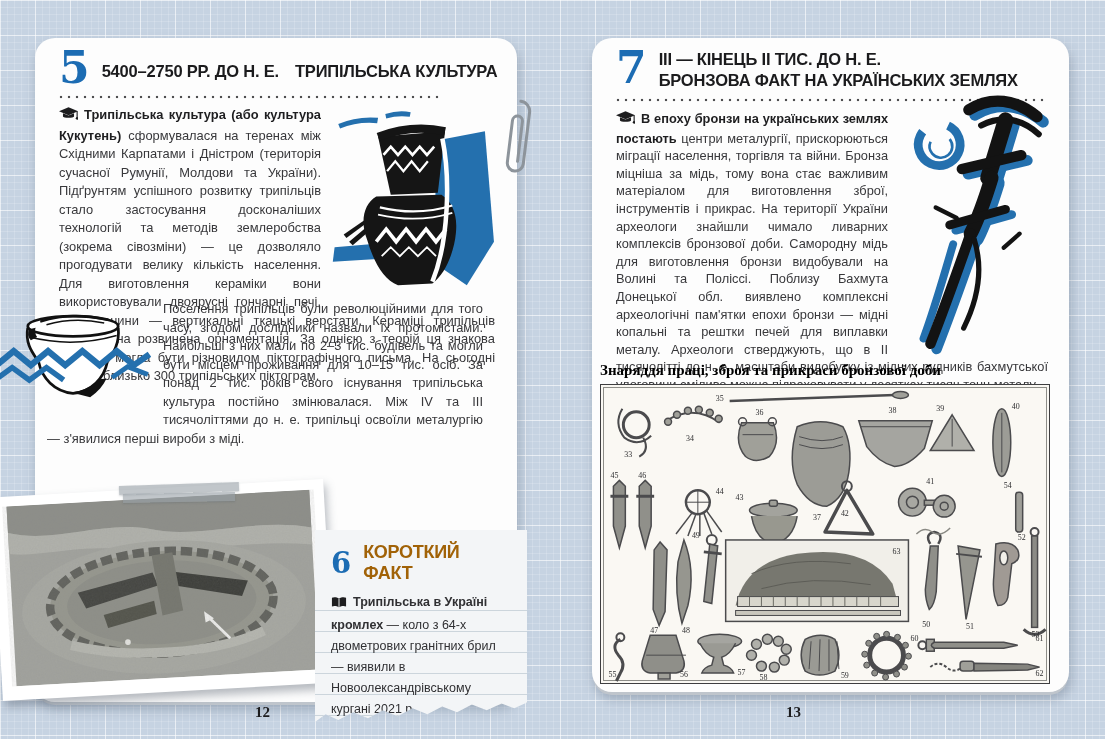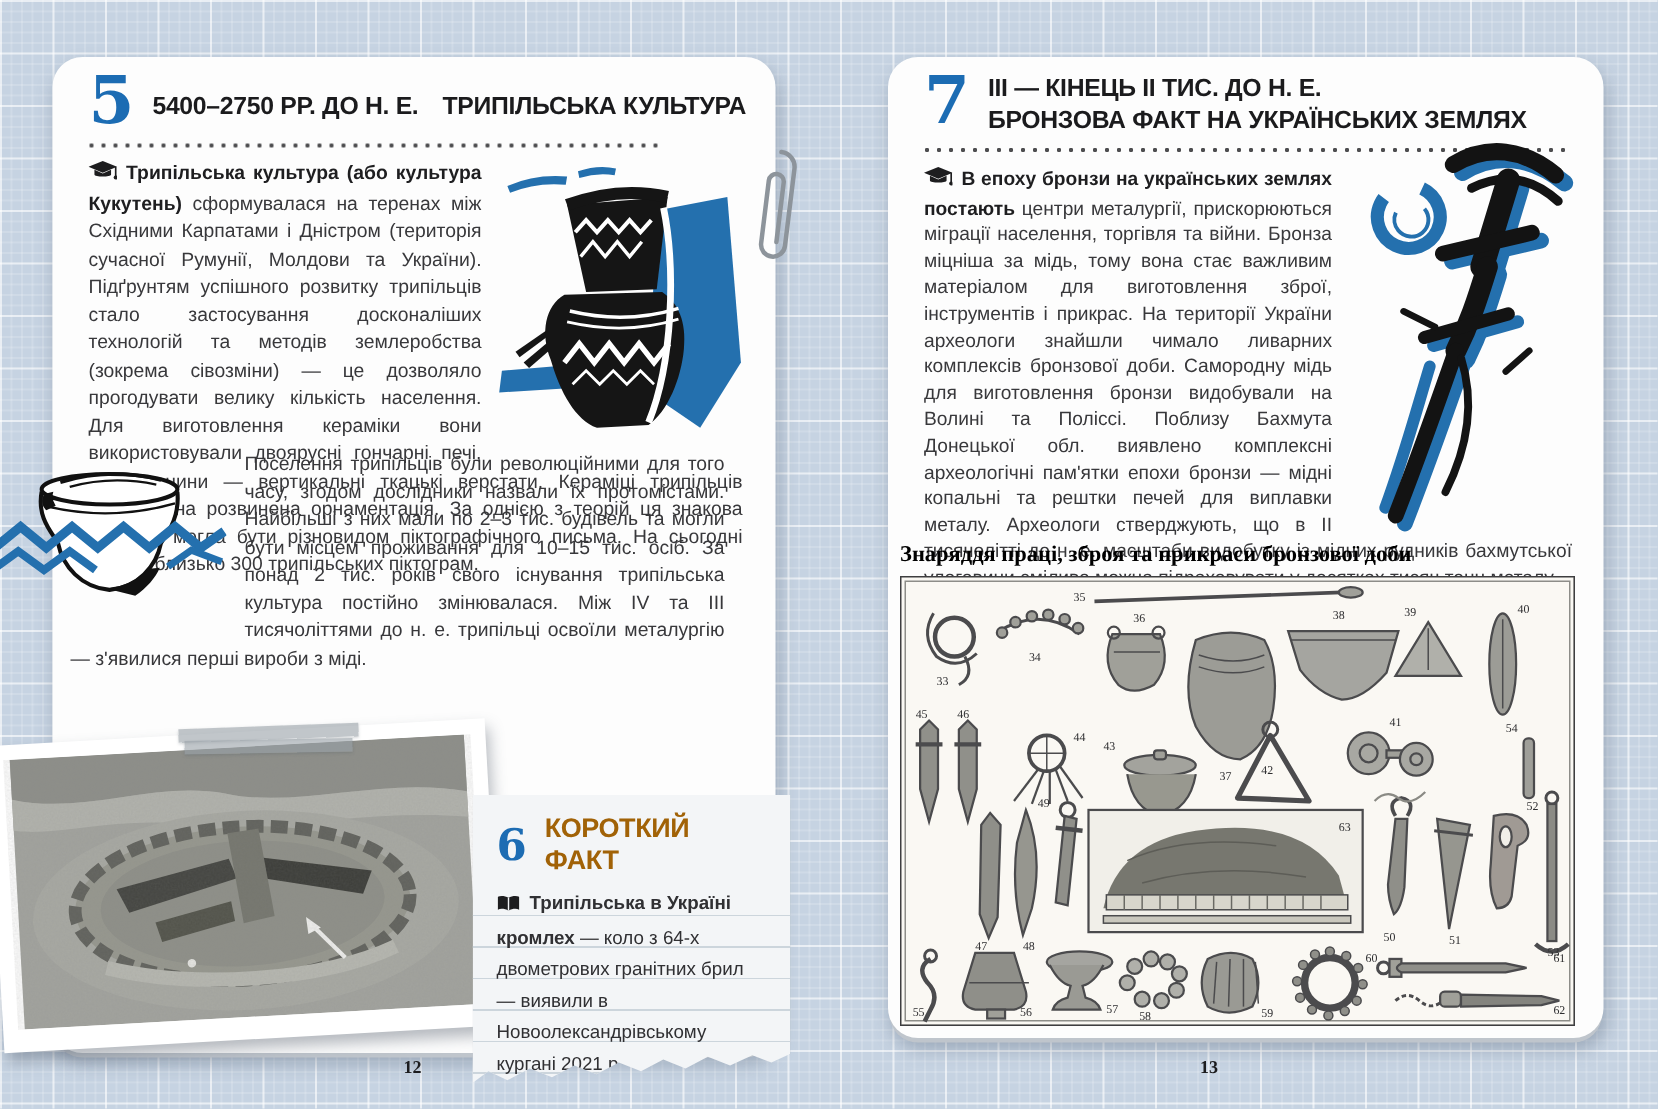--- a/index.html
+++ b/index.html
@@ -70,22 +70,22 @@
   }
   .clip{position:absolute;right:-14px;top:58px;z-index:6;transform:rotate(7deg);}
   .caption{position:absolute;left:8px;top:324px;font-family:"Liberation Serif",serif;font-weight:bold;font-size:15px;color:#000000;}
   .plate{
     position:absolute;left:8px;top:346px;width:450px;height:300px;background:#faf8f3;
     border:1px solid #3e3e40;box-sizing:border-box;
     box-shadow:inset 0 0 0 2px #faf8f3, inset 0 0 0 3px #8d8d88;
   }
   .plate svg{display:block;width:100%;height:100%;}
   .pagenum{
-    position:absolute;width:40px;text-align:center;top:704px;
-    font-family:"Liberation Serif",serif;font-weight:bold;font-size:12px;color:#1c1c1e;
+    position:absolute;width:40px;top:704px;
+    font-family:"Liberation Serif",serif;font-weight:bold;font-size:15px;color:#1c1c1e;
   }
   #pn-left{left:255px;} #pn-right{left:786px;}
   .plnum{font-family:"Liberation Serif",serif;font-size:8px;fill:#2e2e30;}
 </style>
 </head>
 <body>
 
 <div class="page" id="page-left">
 
   <div class="hdr">

